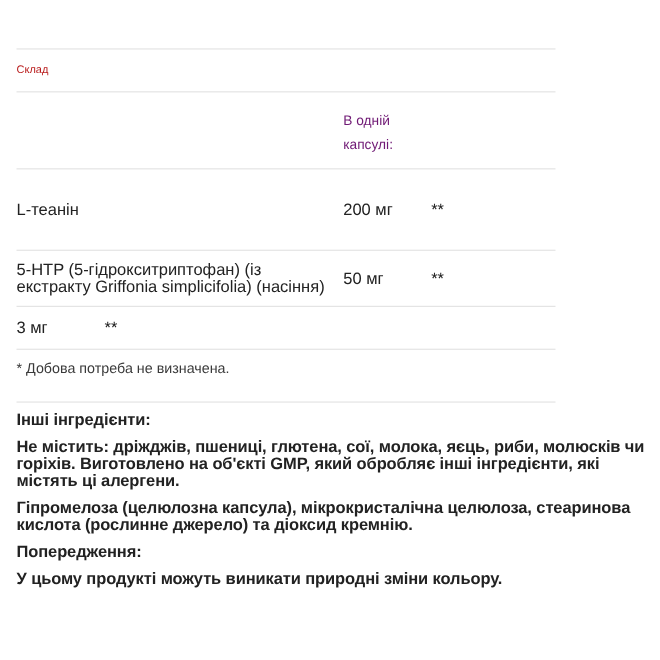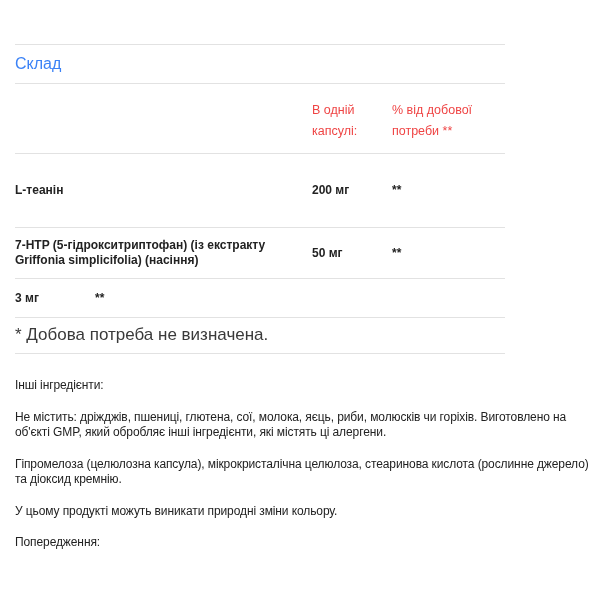--- a/index.html
+++ b/index.html
@@ -9,40 +9,40 @@
     background: #ffffff;
     font-family: "Liberation Sans", sans-serif;
     color: #3a3a3a;
     -webkit-font-smoothing: antialiased;
   }
   .sheet { padding: 44px 0 0 15px; }
 
   
   .facts { width: 490px; }
   .row { border-top: 1px solid #e2e2e2; }
-  .row.simple { padding: 10px 0 11px; font-size: 16px; line-height: 17px; color: #3b82f6; }
+  .row.simple { padding: 10px 0 11px; font-size: 10px; line-height: 17px; color: #b91c1c; }
   .row.flex { display: flex; }
-  .row.header { padding: 16px 0 11px; font-size: 12.5px; line-height: 21px; color: #ef4444; align-items: flex-start; }
+  .row.header { padding: 16px 0 11px; font-size: 12.5px; line-height: 21px; color: #701a75; align-items: flex-start; }
   .row.nutrient {
-    font-size: 12px; font-weight: 700; color: #222222;
+    font-size: 15px; font-weight: 400; color: #222222;
     line-height: 15px; align-items: center;
   }
   .row.r1 { padding: 29px 0 29px; }
   .row.r2 { padding: 10px 0 10px; }
   .row.r3 { padding: 12px 0 11px; }
-  .row.footnote { padding: 8px 0 10px; font-size: 17px; line-height: 17px; border-bottom: 1px solid #e2e2e2; }
+  .row.footnote { padding: 8px 0 22px; font-size: 13px; line-height: 17px; border-bottom: 1px solid #e2e2e2; }
   .col-name   { width: 297px; padding-right: 12px; }
   .col-amount { width: 80px; }
   .col-dv     { flex: 1; }
 
   
   .info { width: 582px; padding-top: 8px; }
   .info p {
-    margin: 16px 0 9px;
-    font-size: 12px; font-weight: 400;
+    margin: 0 0 9px;
+    font-size: 15px; font-weight: 700;
     letter-spacing: -0.1px;
     line-height: 15.5px;
     color: #222222;
   }
 </style>
 </head>
 <body>
 
 <div class="sheet">
 
@@ -50,47 +50,46 @@
 
     <div class="row simple">
       <span>Склад</span>
     </div>
 
 
 
     <div class="row flex header">
       <div class="col-name"></div>
       <div class="col-amount">В одній капсулі:</div>
-      <div class="col-dv">% від добової потреби **</div>
     </div>
 
     <div class="row flex nutrient r1">
       <div class="col-name">L-теанін</div>
       <div class="col-amount">200 мг</div>
       <div class="col-dv">**</div>
     </div>
 
     <div class="row flex nutrient r2">
-      <div class="col-name">7-HTP (5-гідрокситриптофан) (із екстракту Griffonia simplicifolia) (насіння)</div>
+      <div class="col-name">5-HTP (5-гідрокситриптофан) (із екстракту Griffonia simplicifolia) (насіння)</div>
       <div class="col-amount">50 мг</div>
       <div class="col-dv">**</div>
     </div>
 
     <div class="row flex nutrient r3">
       <div class="col-amount">3 мг</div>
       <div class="col-dv">**</div>
     </div>
 
     <div class="row footnote">
       <span>* Добова потреба не визначена.</span>
     </div>
 
   </div>
 
   <div class="info">
     <p>Інші інгредієнти:</p>
     <p>Не містить: дріжджів, пшениці, глютена, сої, молока, яєць, риби, молюсків чи горіхів. Виготовлено на об'єкті GMP, який обробляє інші інгредієнти, які містять ці алергени.</p>
     <p>Гіпромелоза (целюлозна капсула), мікрокристалічна целюлоза, стеаринова кислота (рослинне джерело) та діоксид кремнію.</p>
+    <p>Попередження:</p>
     <p>У цьому продукті можуть виникати природні зміни кольору.</p>
-    <p>Попередження:</p>
   </div>
 
 </div>
 
 </body></html>

